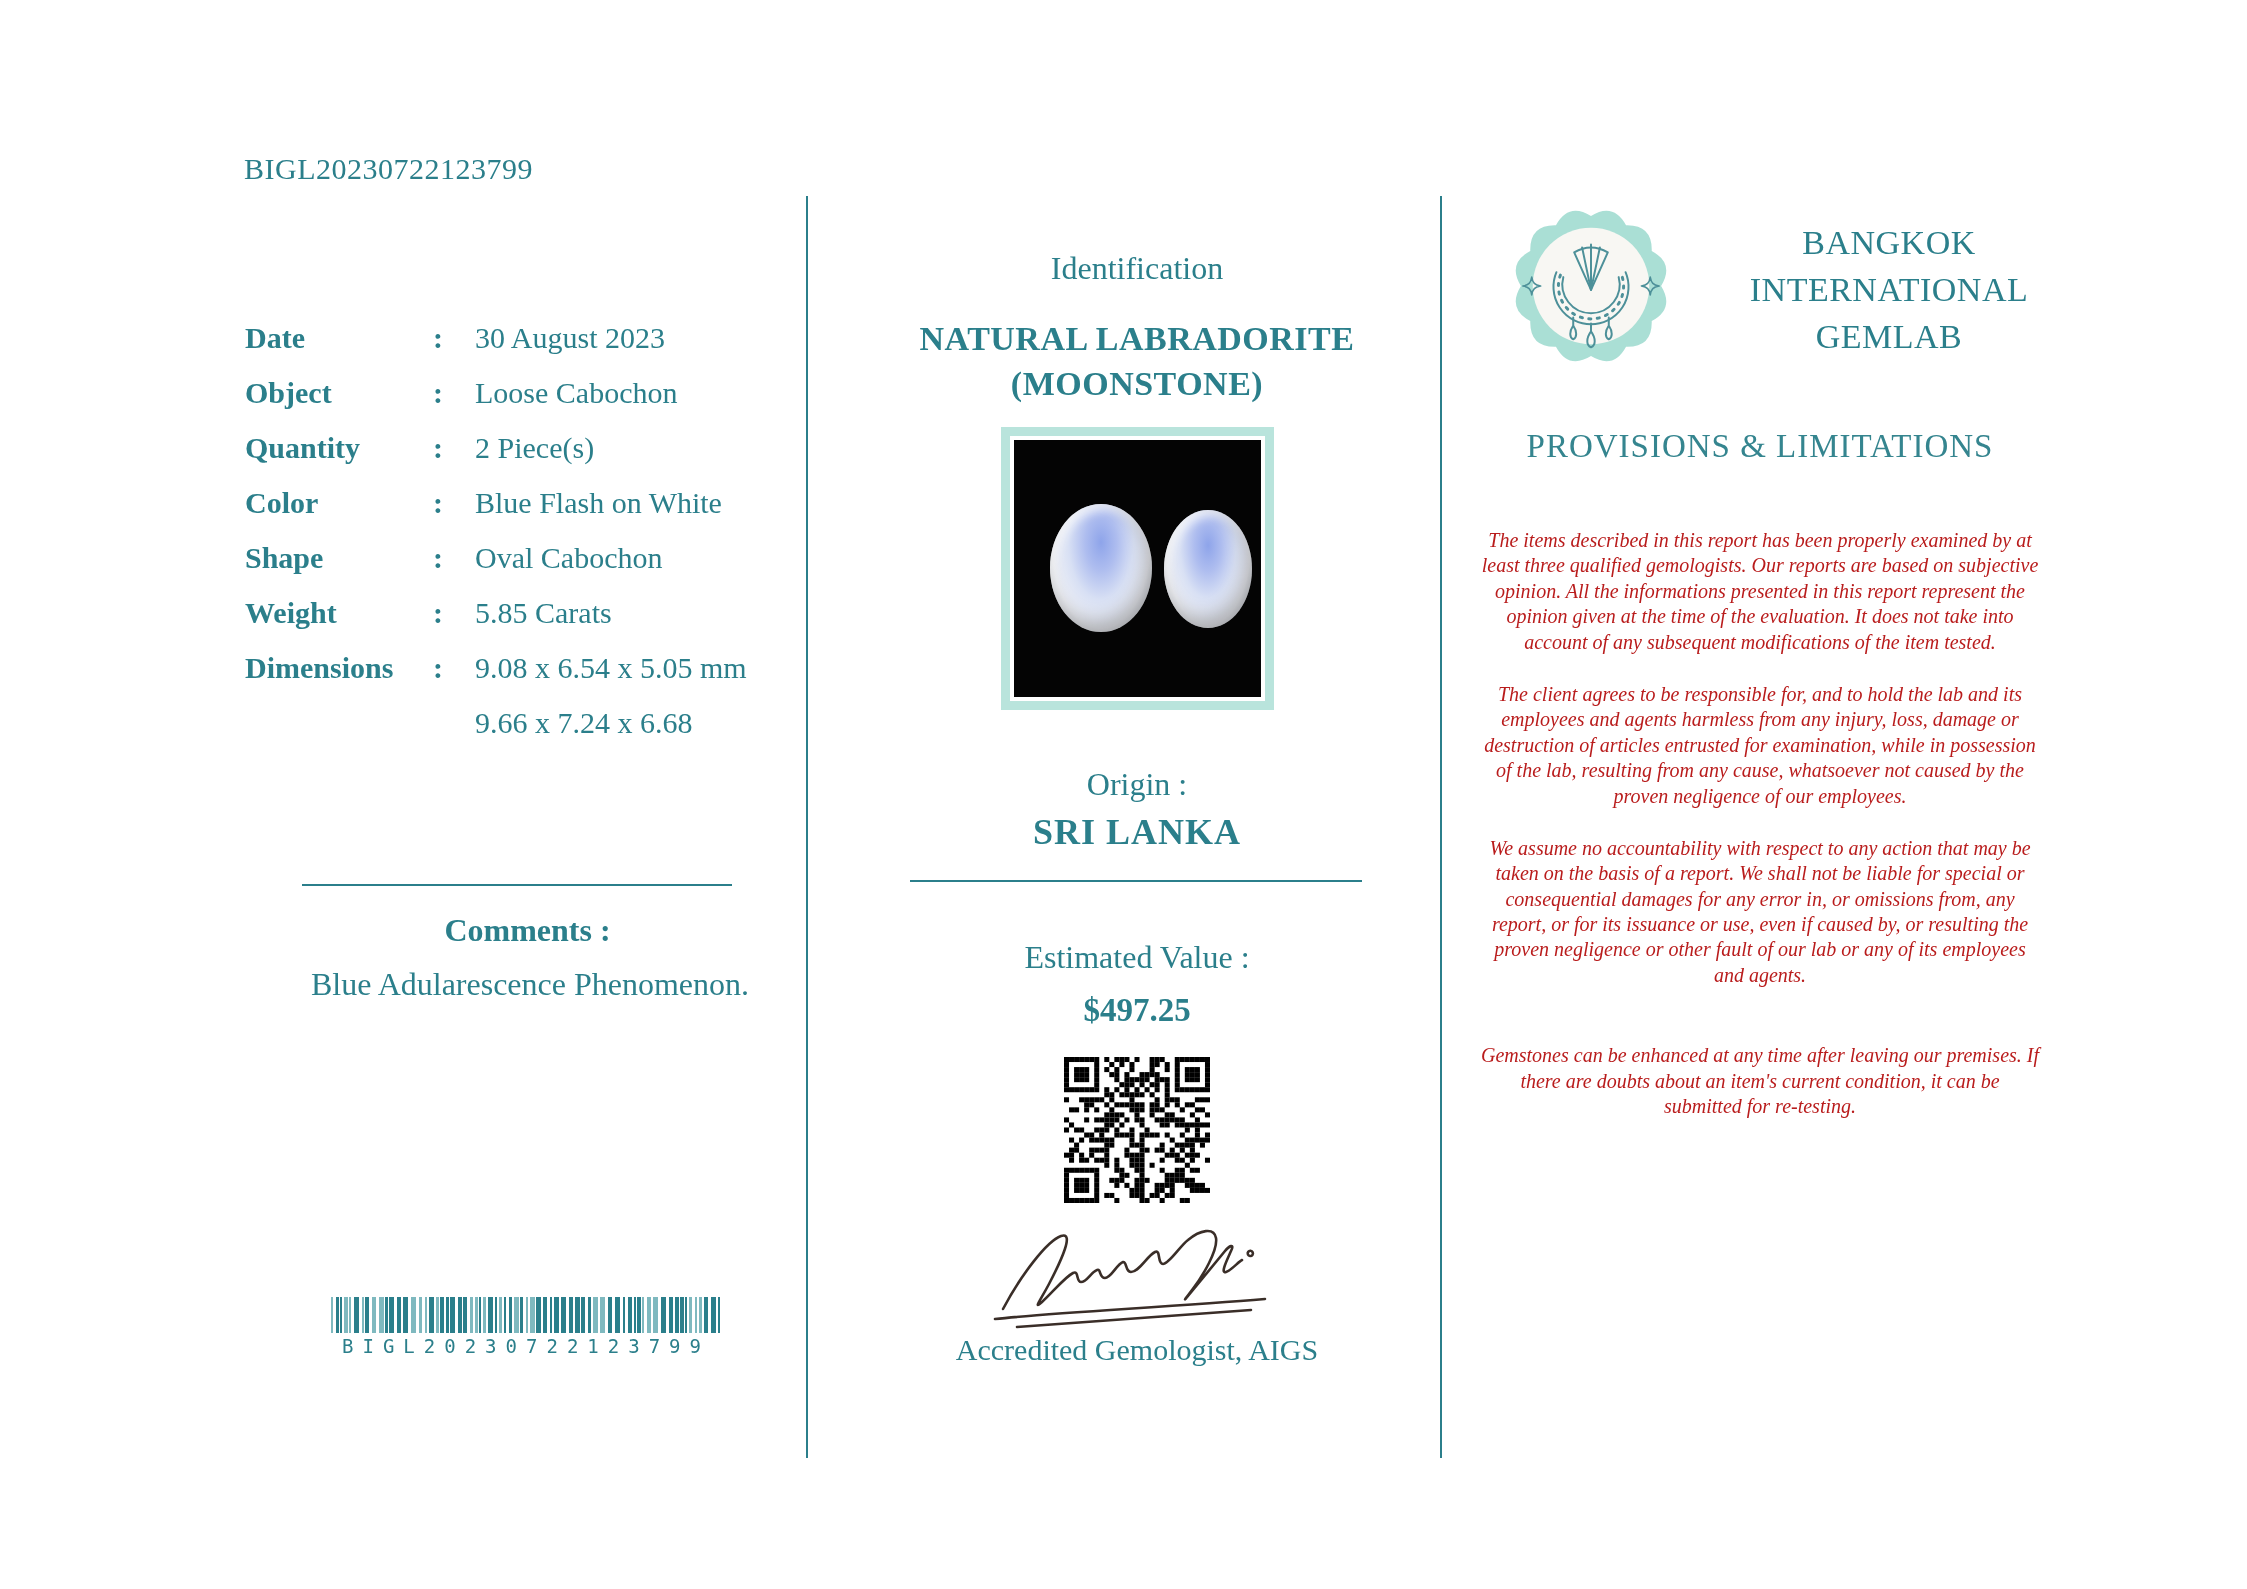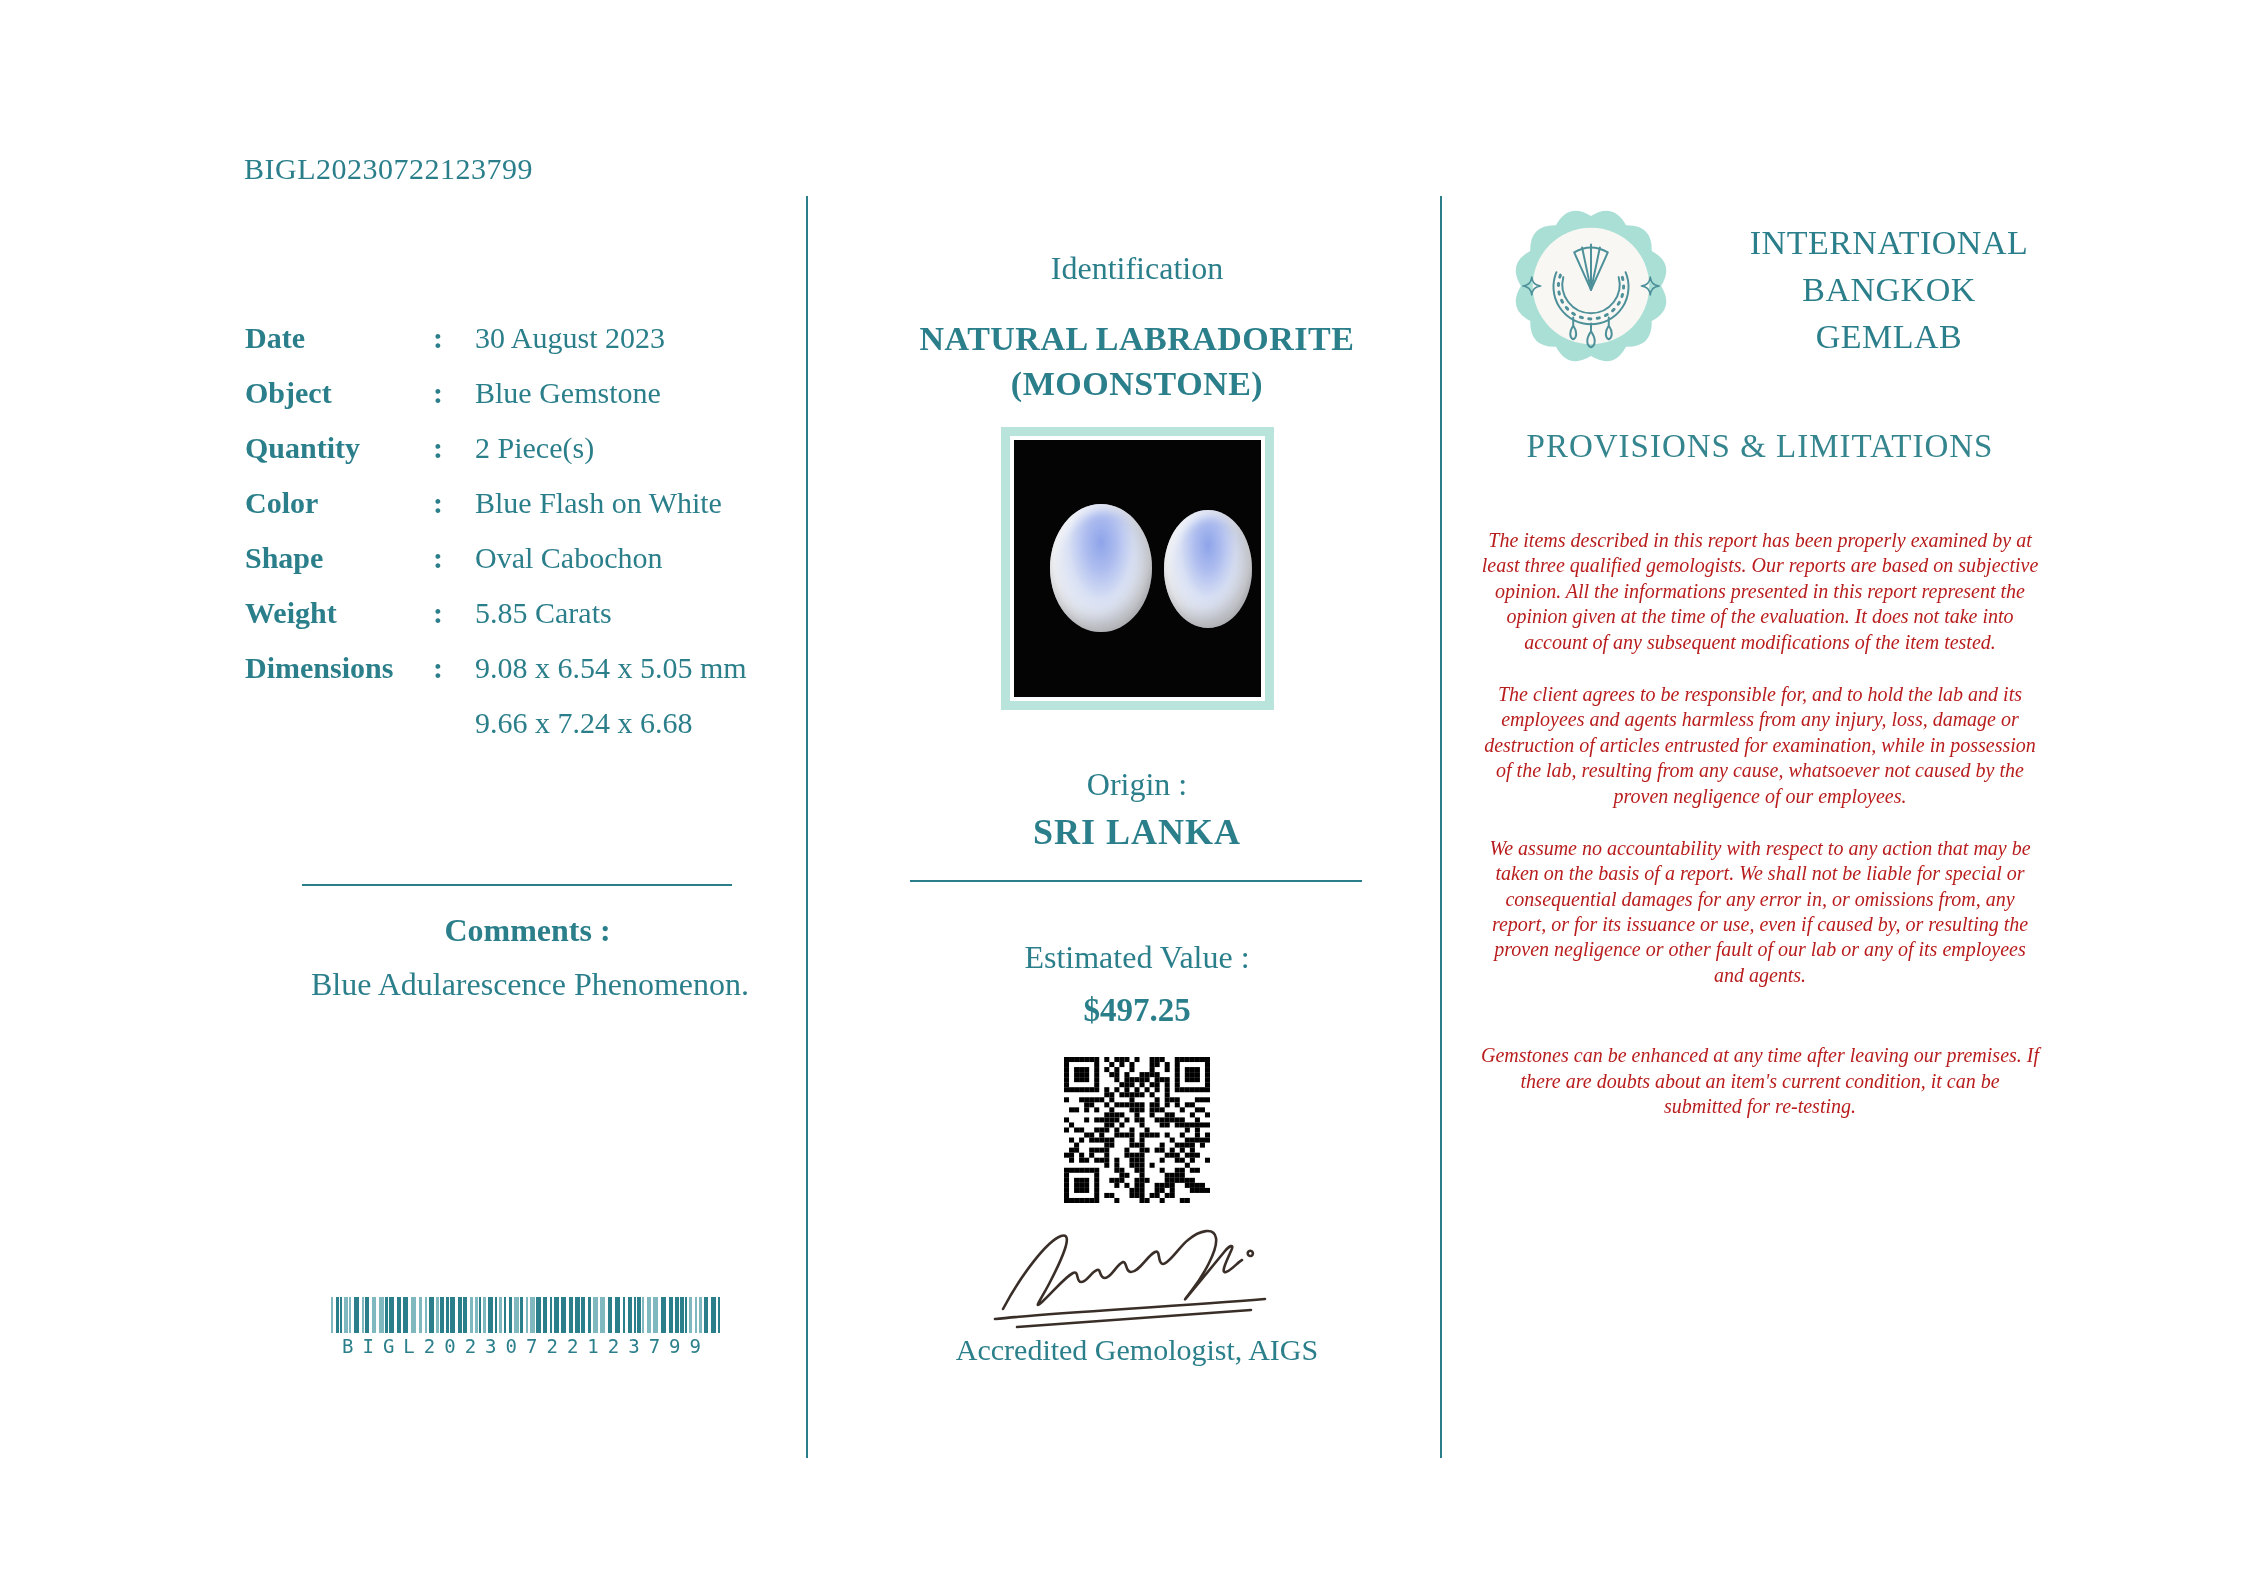--- a/index.html
+++ b/index.html
@@ -73,21 +73,21 @@
 <div id="col-left">
   <div id="fields">
     <div class="field-row">
       <span class="f-label">Date</span>
         <span class="f-colon">:</span>
         <span class="f-value">30 August 2023</span>
     </div>
     <div class="field-row">
       <span class="f-label">Object</span>
         <span class="f-colon">:</span>
-        <span class="f-value">Blue Gemstone</span>
+        <span class="f-value">Loose Cabochon</span>
     </div>
     <div class="field-row">
       <span class="f-label">Quantity</span>
         <span class="f-colon">:</span>
         <span class="f-value">2 Piece(s)</span>
     </div>
     <div class="field-row">
       <span class="f-label">Color</span>
         <span class="f-colon">:</span>
         <span class="f-value">Blue Flash on White</span>
@@ -578,22 +578,22 @@
 
     <path d="M62,112 L62,120 M62,120 C58,126 58,132 62,134 C66,132 66,126 62,120 Z"></path>
     <path d="M80,118 L80,126 M80,126 C75,133 75,140 80,142 C85,140 85,133 80,126 Z"></path>
     <path d="M98,112 L98,120 M98,120 C94,126 94,132 98,134 C102,132 102,126 98,120 Z"></path>
 
     <path d="M20,71 C21,77 23,79 29,80 C23,81 21,83 20,89 C19,83 17,81 11,80 C17,79 19,77 20,71 Z" stroke-width="1.6"></path>
     <path d="M140,71 C141,77 143,79 149,80 C143,81 141,83 140,89 C139,83 137,81 131,80 C137,79 139,77 140,71 Z" stroke-width="1.6"></path>
   </g>
 </svg>
 <div id="lab-title">
+  <div>BANGKOK</div>
   <div>INTERNATIONAL</div>
-  <div>BANGKOK</div>
   <div>GEMLAB</div>
 </div>
 <div id="provisions-heading">PROVISIONS &amp; LIMITATIONS</div>
 <div id="provisions">
   <p>The items described in this report has been properly examined by at least three qualified gemologists. Our reports are based on subjective opinion. All the informations presented in this report represent the opinion given at the time of the evaluation. It does not take into account of any subsequent modifications of the item tested.</p>
   <p>The client agrees to be responsible for, and to hold the lab and its employees and agents harmless from any injury, loss, damage or destruction of articles entrusted for examination, while in possession of the lab, resulting from any cause, whatsoever not caused by the proven negligence of our employees.</p>
   <p>We assume no accountability with respect to any action that may be taken on the basis of a report. We shall not be liable for special or consequential damages for any error in, or omissions from, any report, or for its issuance or use, even if caused by, or resulting the proven negligence or other fault of our lab or any of its employees and agents.</p>
   <p>Gemstones can be enhanced at any time after leaving our premises. If there are doubts about an item's current condition, it can be submitted for re-testing.</p>
 </div>
 

